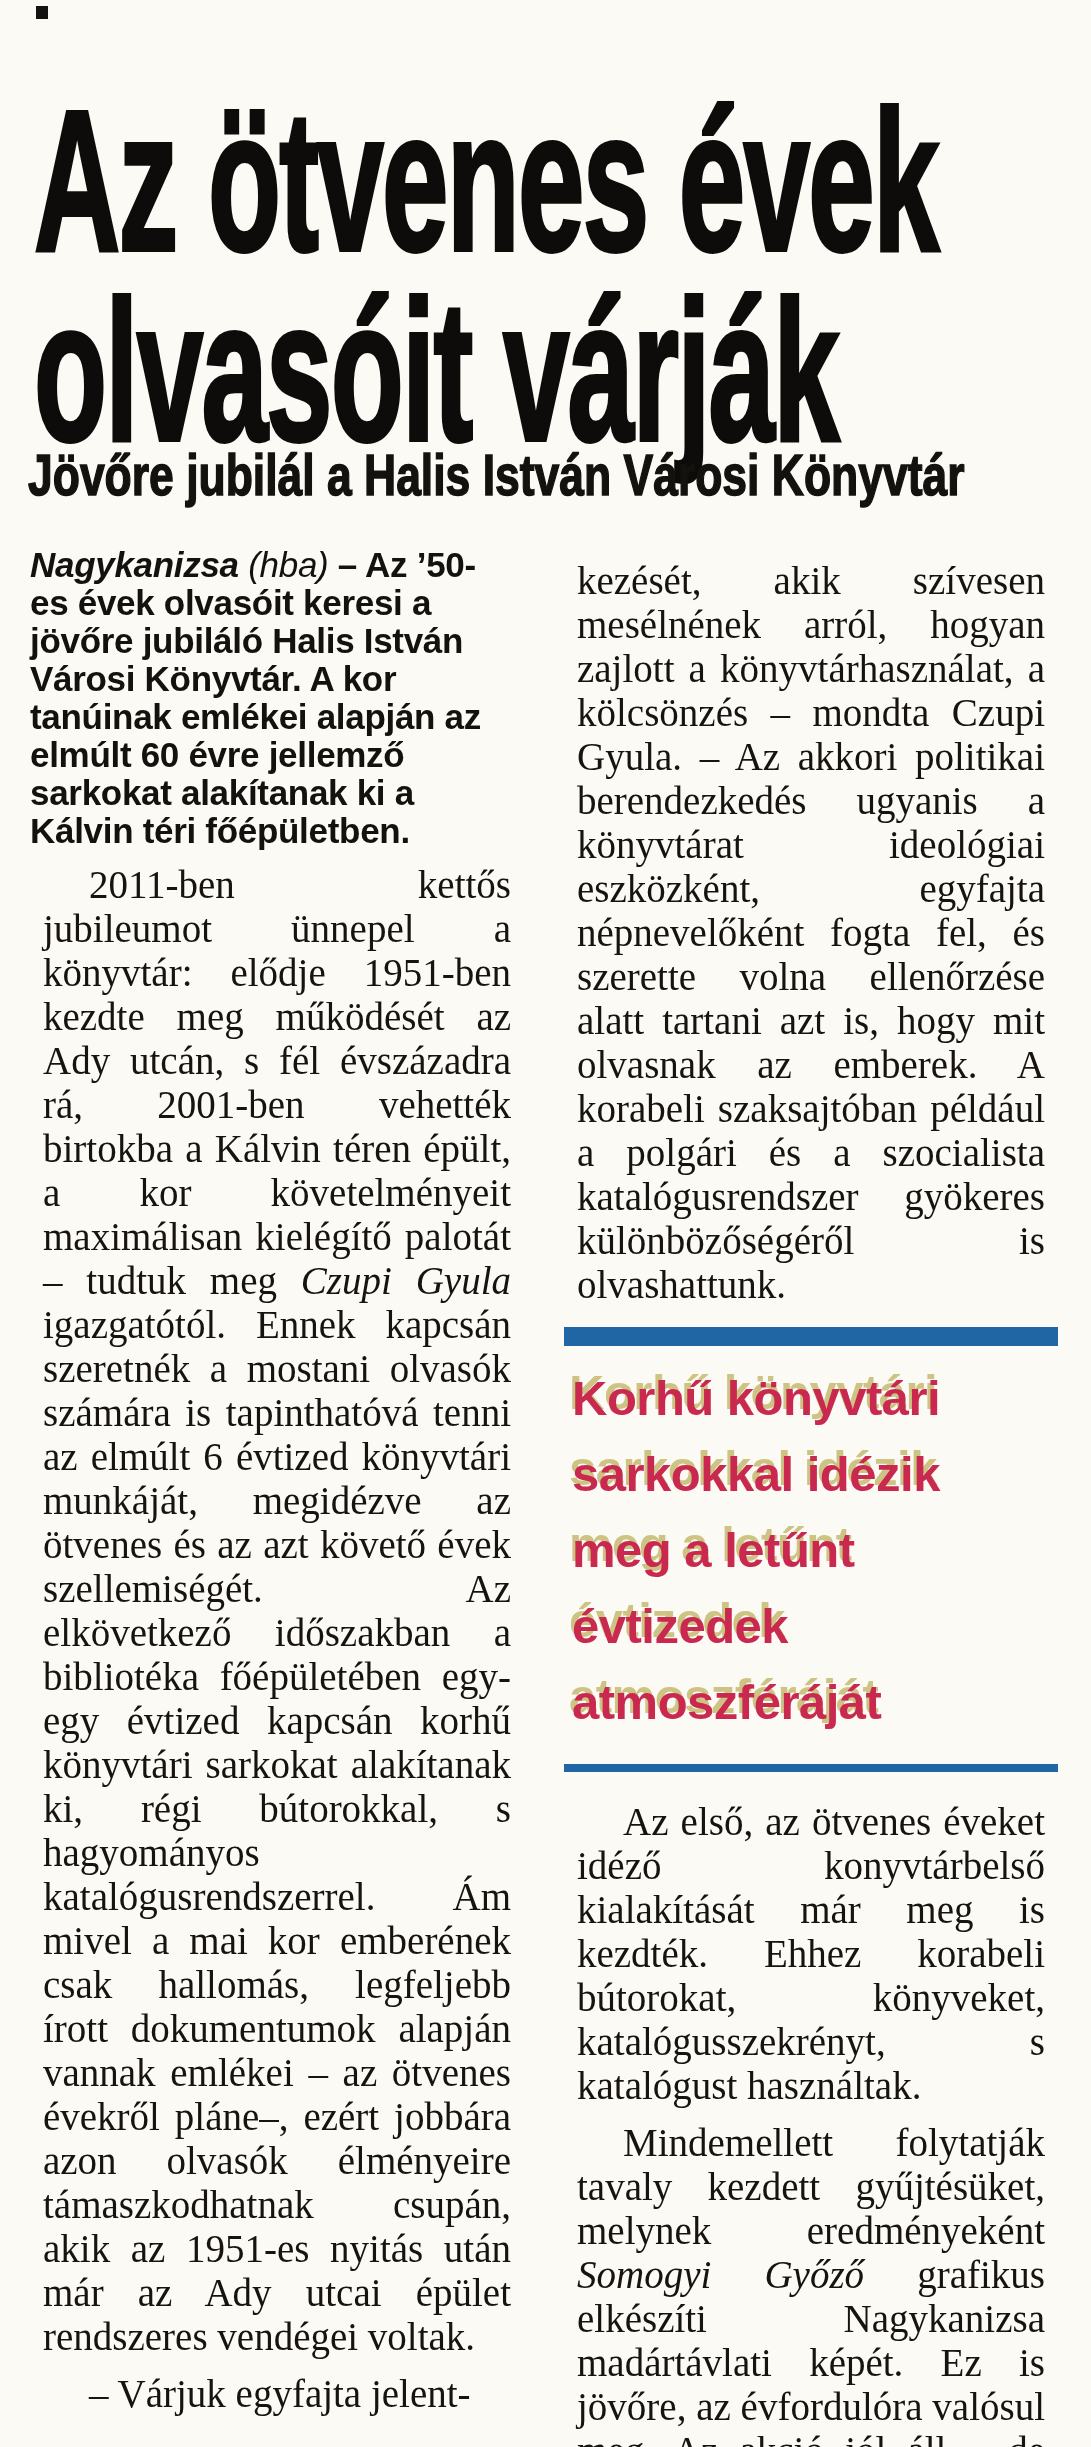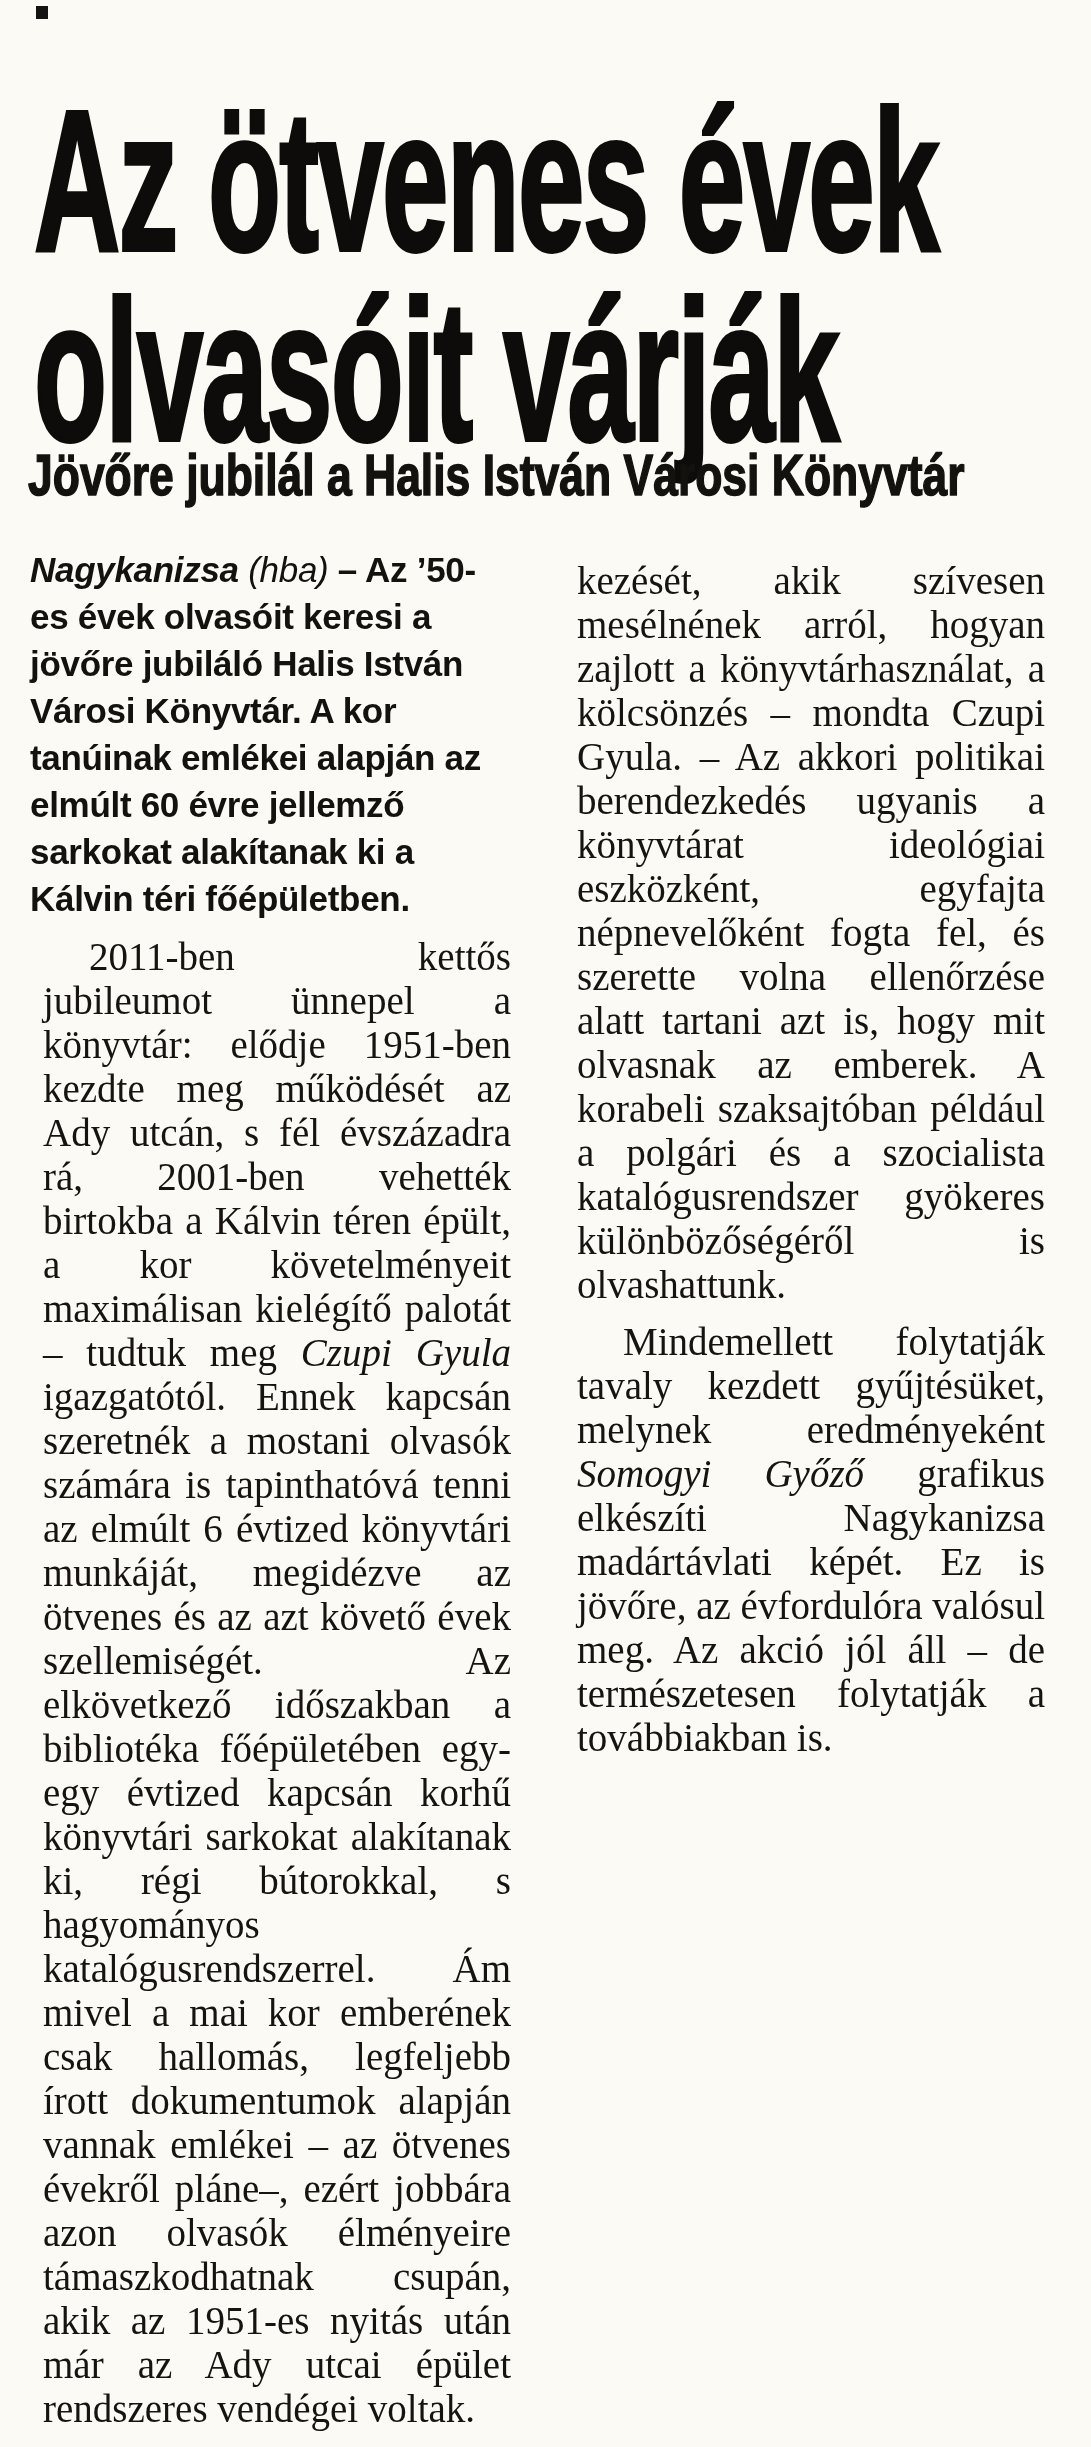--- a/index.html
+++ b/index.html
@@ -43,21 +43,21 @@
   .col{
     position:absolute;top:546px;width:494px;
     font-size:39px;line-height:44px;
     text-align:justify;
   }
   .col-left{left:30px;}
   .col-right{left:564px;}
 
   .lead{
     font-family:"Liberation Sans", sans-serif;
-    font-weight:700;font-size:35px;line-height:47px;
+    font-weight:700;font-size:35px;line-height:38px;
     margin:0 0 13px 0;width:482px;text-align:left;
     letter-spacing:-0.3px;color:#14120f;
   }
   .lead .bold-italic{font-style:italic;}
   .lead .light-italic{font-style:italic;font-weight:400;}
 
   .body-para{margin:13px;font-family:"Liberation Serif", serif;hyphens:none;}
   .body-para.indent{text-indent:46px;}
   .italic{font-style:italic;}
 
@@ -92,18 +92,24 @@
         <p class="body-para indent"><span>2011-ben kettős jubileumot ünnepel a könyvtár: elődje 1951-ben kezdte meg működését az Ady utcán, s fél évszázadra rá, 2001-ben vehették birtokba a Kálvin téren épült, a kor követelményeit maximálisan kielégítő palotát – tudtuk meg </span><span class="italic">Czupi Gyula</span><span> igazgatótól. Ennek kapcsán szeretnék a mostani olvasók számára is tapinthatóvá tenni az elmúlt 6 évtized könyvtári munkáját, megidézve az ötvenes és az azt követő évek szellemiségét. Az elkövetkező időszakban a bibliotéka főépületében egy-egy évtized kapcsán korhű könyvtári sarkokat alakítanak ki, régi bútorokkal, s hagyományos katalógusrendszerrel. Ám mivel a mai kor emberének csak hallomás, legfeljebb írott dokumentumok alapján vannak emlékei – az ötvenes évekről pláne–, ezért jobbára azon olvasók élményeire támaszkodhatnak csupán, akik az 1951-es nyitás után már az Ady utcai épület rendszeres vendégei voltak.</span></p>
         <p class="body-para indent"><span>– Várjuk egyfajta jelent-</span></p>
       </div>
   </div>
 
   <div class="col col-right">
     <div id="right-top">
         <p class="body-para"><span>kezését, akik szívesen mesélnének arról, hogyan zajlott a könyvtárhasználat, a kölcsönzés – mondta Czupi Gyula. – Az akkori politikai berendezkedés ugyanis a könyvtárat ideológiai eszközként, egyfajta népnevelőként fogta fel, és szerette volna ellenőrzése alatt tartani azt is, hogy mit olvasnak az emberek. A korabeli szaksajtóban például a polgári és a szocialista katalógusrendszer gyökeres különbözőségéről is olvashattunk.</span></p>
       </div>
 
+    <div class="pq">
+      <div class="rule rule-thick"></div>
+      <div class="pq-text">Korhű könyvtári sarkokkal idézik meg a letűnt évtizedek atmoszféráját</div>
+      <div class="rule rule-thin"></div>
+    </div>
 
     <div id="right-bottom">
+        <p class="body-para indent"><span>Az első, az ötvenes éveket idéző konyvtárbelső kialakítását már meg is kezdték. Ehhez korabeli bútorokat, könyveket, katalógusszekrényt, s katalógust használtak.</span></p>
         <p class="body-para indent"><span>Mindemellett folytatják tavaly kezdett gyűjtésüket, melynek eredményeként </span><span class="italic">Somogyi Győző</span><span> grafikus elkészíti Nagykanizsa madártávlati képét. Ez is jövőre, az évfordulóra valósul meg. Az akció jól áll – de természetesen folytatják a továbbiakban is.</span></p>
       </div>
   </div>
 </div>
 
 </body></html>

